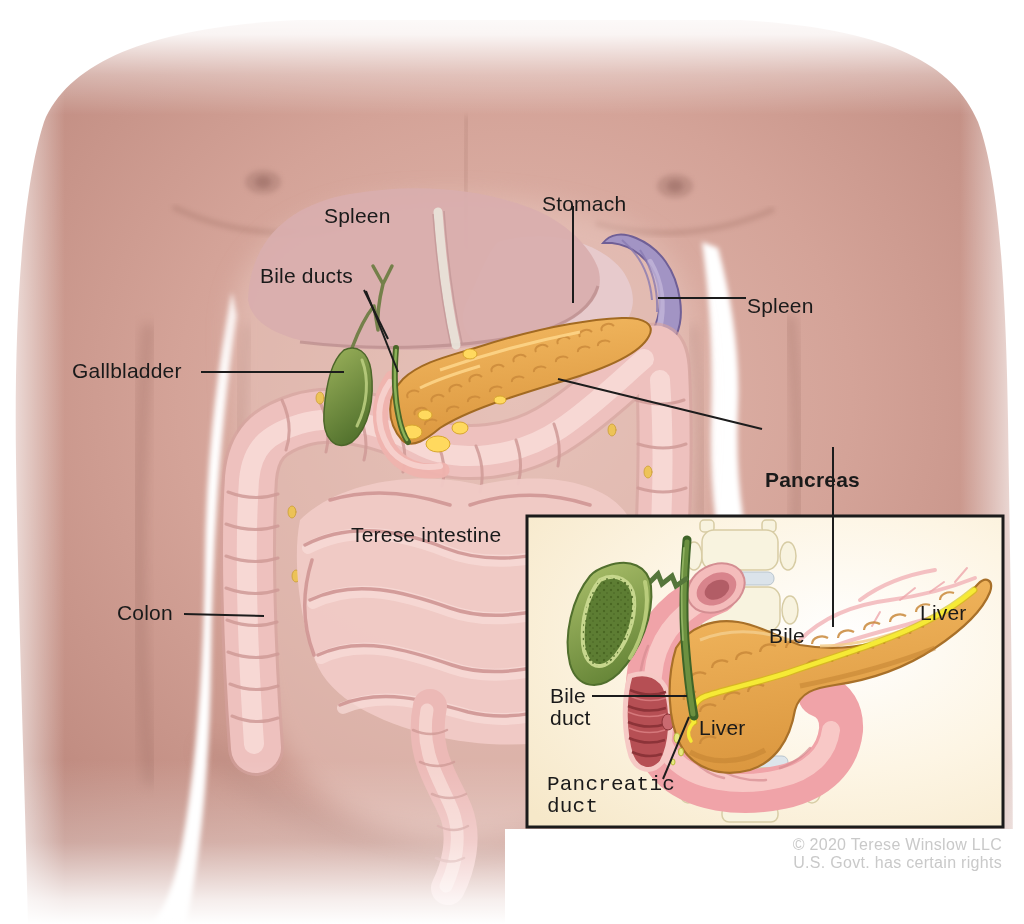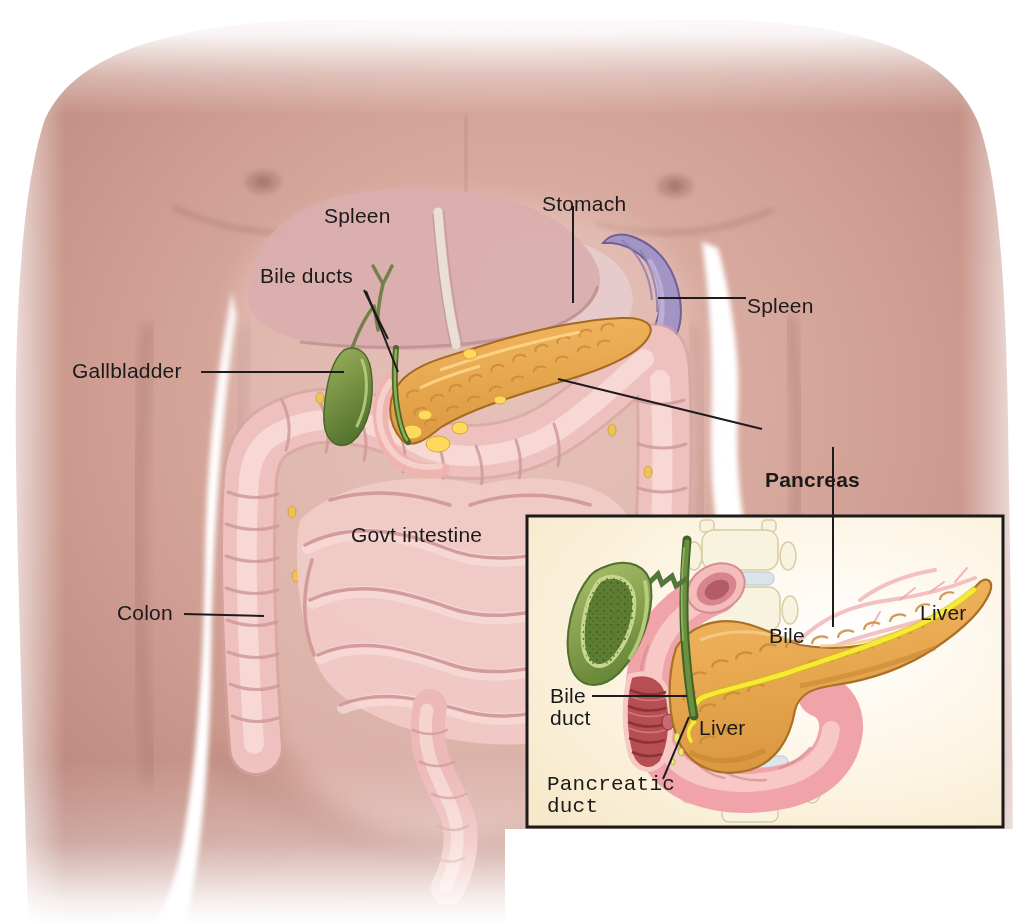--- a/index.html
+++ b/index.html
@@ -367,25 +367,29 @@
 
   <path d="M 833,447 L 833,627" stroke="#1c1c1c" stroke-width="2" fill="none"></path>
 </svg>
 
 <div class="lbl" style="left:542px;top:193px;">Stomach</div>
 <div class="lbl" style="left:324px;top:205px;">Spleen</div>
 <div class="lbl" style="left:260px;top:265px;text-align:right;">Bile ducts</div>
 <div class="lbl" style="left:747px;top:295px;">Spleen</div>
 <div class="lbl" style="left:72px;top:360px;">Gallbladder</div>
 <div class="lbl bold" style="left:765px;top:421px;margin-top:48px;">Pancreas</div>
-<div class="lbl" style="left:351px;top:524px;">Govt intestine</div>
+<div class="lbl" style="left:351px;top:524px;">Terese intestine</div>
 <div class="lbl" style="left:117px;top:602px;text-align:right;">Colon</div>
 
 <div class="lbl" style="left:769px;top:625px;">Bile</div>
 <div class="lbl" style="left:920px;top:602px;">Liver</div>
 <div class="lbl" style="left:542px;top:685px;margin-left:8px;">Bile
 duct</div>
 <div class="lbl" style="left:699px;top:717px;">Liver</div>
 <div class="lbl" style="left:547px;top:774px;font-family:Liberation Mono, monospace;">Pancreatic
 duct</div>
 
-
+<div id="credit">
+  <div>© 2020 Terese Winslow LLC</div>
+  <div>U.S. Govt. has certain rights</div>
 </div>
 
+</div>
+
 </body></html>

